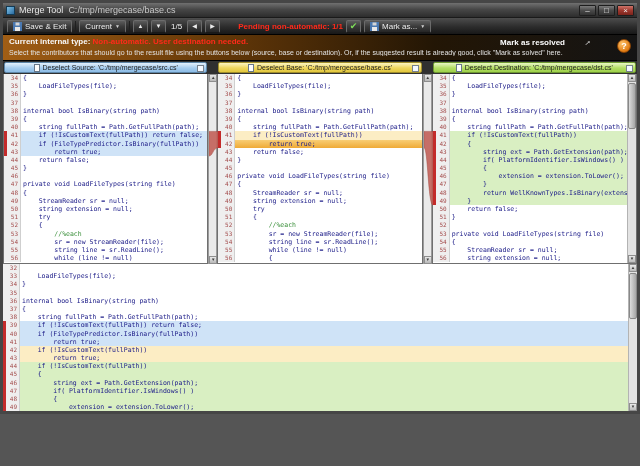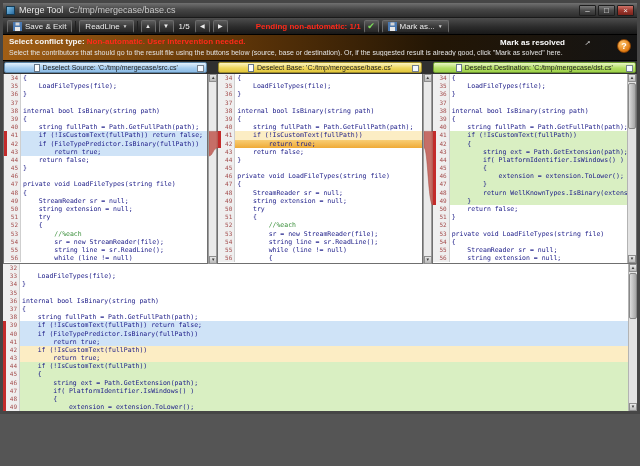--- a/index.html
+++ b/index.html
@@ -16,21 +16,21 @@
   .win-btns { margin-left: auto; display: flex; gap: 2px; }
   .win-btn { width: 17px; height: 11px; font-size: 8px; line-height: 9px; text-align: center; color: #ececec; background: linear-gradient(#7c7c7c,#4a4a4a 50%,#323232); border: 1px solid #1e1e1e; border-radius: 1px; padding: 0; }
   .win-btn.close { background: linear-gradient(#cf746a,#9e382e 50%,#7a231b); }
 
   
   .toolbar { height: 17px; flex: none; background: linear-gradient(#4d4d4d,#2c2c2c 55%,#181818); display: flex; align-items: center; gap: 3px; padding: 0 4px; border-bottom: 1px solid #000; }
   .tb-btn { height: 13px; display: inline-flex; align-items: center; gap: 3px; padding: 0 5px; color: #ececec; font-size: 8px; background: linear-gradient(#5c5c5c,#3a3a3a 50%,#262626); border: 1px solid #6b6b6b; border-bottom-color: #191919; border-radius: 2px; white-space: nowrap; }
   .tb-ibtn { width: 15px; padding: 0; justify-content: center; }
   .tb-sep { width: 1px; height: 11px; background: #5d5d5d; border-right: 1px solid #1f1f1f; }
   .tb-counter { color: #f2f2f2; font-size: 8px; padding: 0 2px; }
-  .tb-pending { color: var(--pending-red,#ff2a1a); font-size: 8px; font-weight: bold; margin-left: 25px; white-space: nowrap; }
+  .tb-pending { color: var(--pending-red,#ff2a1a); font-size: 8px; font-weight: bold; margin-left: 15px; white-space: nowrap; }
   .glyph { font-size: 6px; line-height: 1; }
   .caret { font-size: 5px; color: #cfcfcf; }
   .check { color: #7ddb5a; font-size: 9px; }
   .icn { flex: none; }
 
   
   .banner { height: 26px; flex: none; background: linear-gradient(90deg,#a15e15,#643808 34%,#231605 68%,#141414); padding: 2px 6px 0; position: relative; border-bottom: 1px solid #000; }
   .banner-l1 { font-size: 8px; white-space: nowrap; }
   .banner-label { color: #f8f8f8; font-weight: bold; }
   .banner-type { color: var(--pending-red,#ff3b1f); font-weight: bold; }
@@ -104,21 +104,21 @@
     <button class="tb-btn">
       <svg class="icn" width="9" height="9">
           <rect width="9" height="9" fill="#4a78b0"></rect>
           <rect x="2" y="5" width="5" height="4" fill="#e8e8e8"></rect>
           <rect x="2.5" y="0.5" width="4" height="3" fill="#d4d4d4"></rect>
         </svg>
       <span>Save &amp; Exit</span>
     </button>
     <span class="tb-sep"></span>
     <button class="tb-btn">
-      <span>ReadLine</span>
+      <span>Current</span>
       <span class="glyph caret">▼</span>
     </button>
     <span class="tb-sep"></span>
     <button class="tb-btn tb-ibtn">
         <span class="glyph">▲</span>
       </button>
     <button class="tb-btn tb-ibtn">
         <span class="glyph">▼</span>
       </button>
     <span class="tb-counter">1/5</span>
@@ -138,22 +138,22 @@
           <rect x="2" y="5" width="5" height="4" fill="#e8e8e8"></rect>
           <rect x="2.5" y="0.5" width="4" height="3" fill="#d4d4d4"></rect>
         </svg>
       <span>Mark as...</span>
       <span class="glyph caret">▼</span>
     </button>
   </div>
 
   <div class="banner">
     <div class="banner-l1">
-      <span class="banner-label">Select conflict type:</span>
-      <span class="banner-type">Non-automatic. User intervention needed.</span>
+      <span class="banner-label">Current internal type:</span>
+      <span class="banner-type">Non-automatic. User destination needed.</span>
     </div>
     <div class="banner-l2">Select the contributors that should go to the result file using the buttons below (source, base or destination). Or, if the suggested result is already good, click "Mark as solved" here.</div>
     <span class="mark-resolved">
       <span>Mark as resolved</span>
       <span class="mark-arrow">→</span>
     </span>
     <button class="help-btn">?</button>
   </div>
 
   <div class="headers-row">

